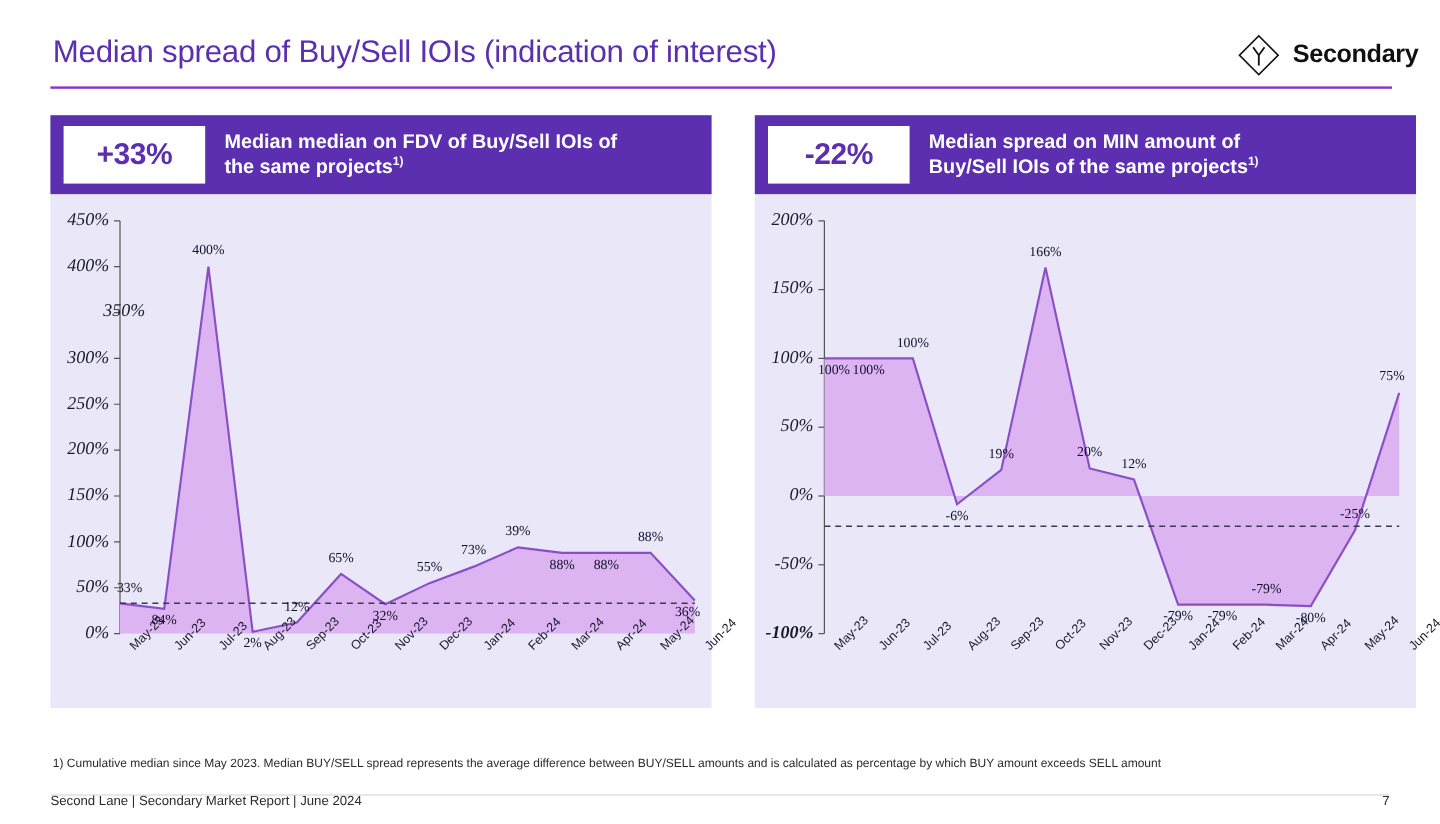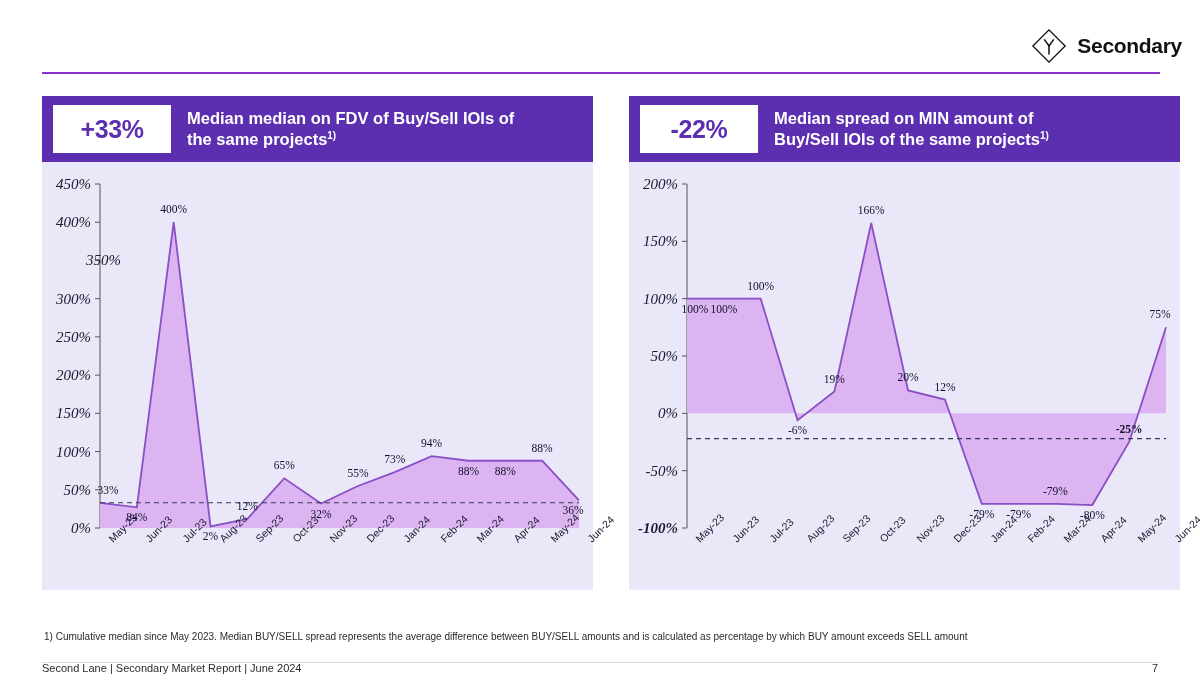--- a/index.html
+++ b/index.html
@@ -88,20 +88,21 @@
   .footer-page {
     position: absolute; right: 42px; top: 662px;
     font-size: 11px; color: #2b2b2b;
   }
 </style>
 </head>
 <body>
 
 <div class="slide">
 
+  <div class="slide-title">Median spread of Buy/Sell IOIs (indication of interest)</div>
   <div class="title-rule"></div>
 
   <div class="logo-wrap">
     <svg class="logo-mark" viewBox="0 0 40 40">
       <rect x="8" y="8" width="24" height="24" transform="rotate(45 20 20)" fill="none" stroke="#111" stroke-width="1.4"></rect>
       <path d="M15 13 L20 20 L25 13" fill="none" stroke="#111" stroke-width="1.6"></path>
       <path d="M20 20 L20 29" fill="none" stroke="#111" stroke-width="1.6"></path>
     </svg>
     <span class="logo-text">Secondary</span>
   </div>
@@ -157,21 +158,21 @@
         <div class="xtick" style="left: 543px; top: 374px; width: 0px;">Jun-24</div>
         <div class="dlabel" style="top: 321.773px; left: 66px;">33%</div>
         <div class="dlabel" style="top: 349.36px; left: 94.8462px;">84%</div>
         <div class="dlabel" style="top: 41.2222px; left: 131.692px;">400%</div>
         <div class="dlabel" style="top: 368.471px; left: 168.538px;">2%</div>
         <div class="dlabel" style="top: 337.827px; left: 205.385px;">12%</div>
         <div class="dlabel" style="top: 297.311px; left: 242.231px;">65%</div>
         <div class="dlabel" style="top: 345.538px; left: 279.077px;">32%</div>
         <div class="dlabel" style="top: 304.956px; left: 315.923px;">55%</div>
         <div class="dlabel" style="top: 291.196px; left: 352.769px;">73%</div>
-        <div class="dlabel" style="top: 275.142px; left: 389.615px;">94%</div>
+        <div class="dlabel" style="top: 275.142px; left: 389.615px;">39%</div>
         <div class="dlabel" style="top: 302.729px; left: 426.462px;">88%</div>
         <div class="dlabel" style="top: 302.729px; left: 463.308px;">88%</div>
         <div class="dlabel" style="top: 279.729px; left: 500.154px;">88%</div>
         <div class="dlabel" style="top: 342.48px; left: 531px;">36%</div>
       </div>
   </div>
 
   <div class="panel panel-right">
     <div class="panel-head">
       <div class="kpi-box">-22%</div>
@@ -220,21 +221,21 @@
         <div class="dlabel" style="top: 117.667px; left: 131.692px;">100%</div>
         <div class="dlabel" style="top: 262.213px; left: 168.538px;">-6%</div>
         <div class="dlabel" style="top: 210.547px; left: 205.385px;">19%</div>
         <div class="dlabel" style="top: 41.9867px; left: 242.231px;">166%</div>
         <div class="dlabel" style="top: 209.4px; left: 279.077px;">20%</div>
         <div class="dlabel" style="top: 218.573px; left: 315.923px;">12%</div>
         <div class="dlabel" style="top: 345.92px; left: 352.769px;">-79%</div>
         <div class="dlabel" style="top: 345.92px; left: 389.615px;">-79%</div>
         <div class="dlabel" style="top: 322.92px; left: 426.462px;">-79%</div>
         <div class="dlabel" style="top: 347.067px; left: 463.308px;">-80%</div>
-        <div class="dlabel" style="top: 261px; left: 500.154px; font-weight: bold;">-25%</div>
+        <div class="dlabel" style="top: 261px; left: 500.154px;">-25%</div>
         <div class="dlabel" style="top: 146.333px; left: 531px;">75%</div>
       </div>
   </div>
 
   <div class="footnote">1) Cumulative median since May 2023. Median BUY/SELL spread represents the average difference between BUY/SELL amounts and is calculated as percentage by which BUY amount exceeds SELL amount</div>
   <div class="footer-line"></div>
   <div class="footer-left">Second Lane | Secondary Market Report | June 2024</div>
   <div class="footer-page">7</div>
 
 </div>

